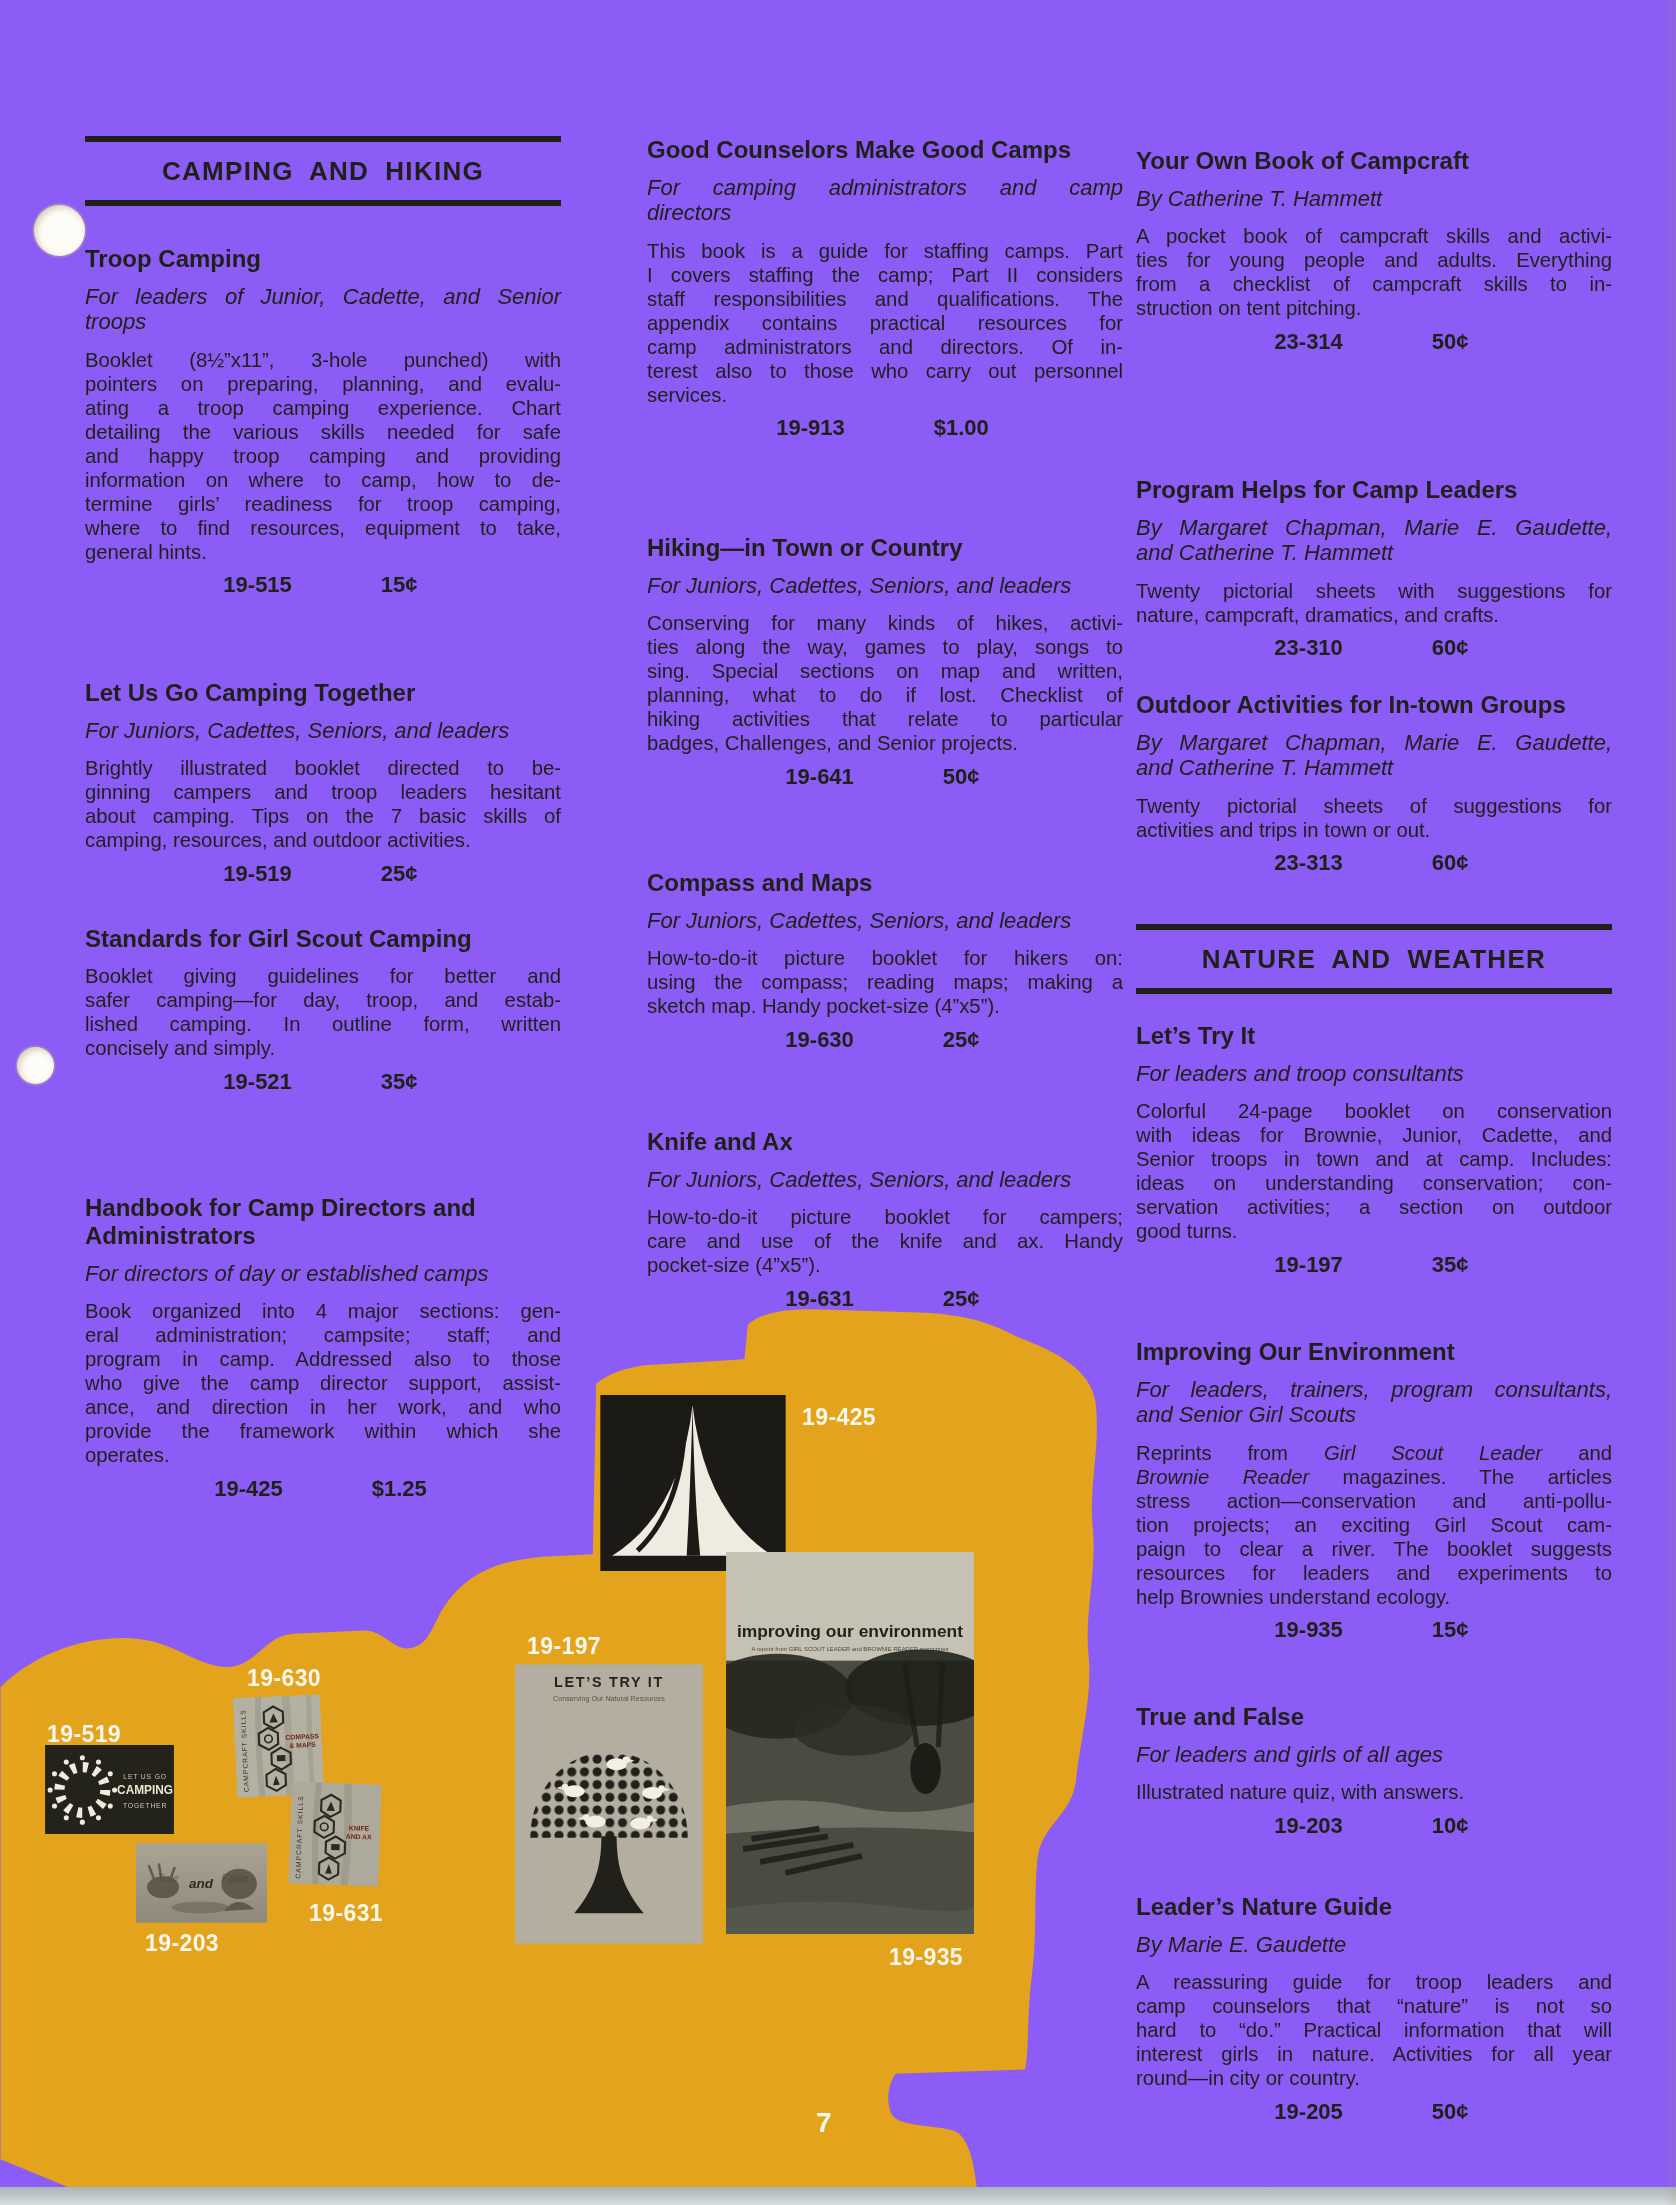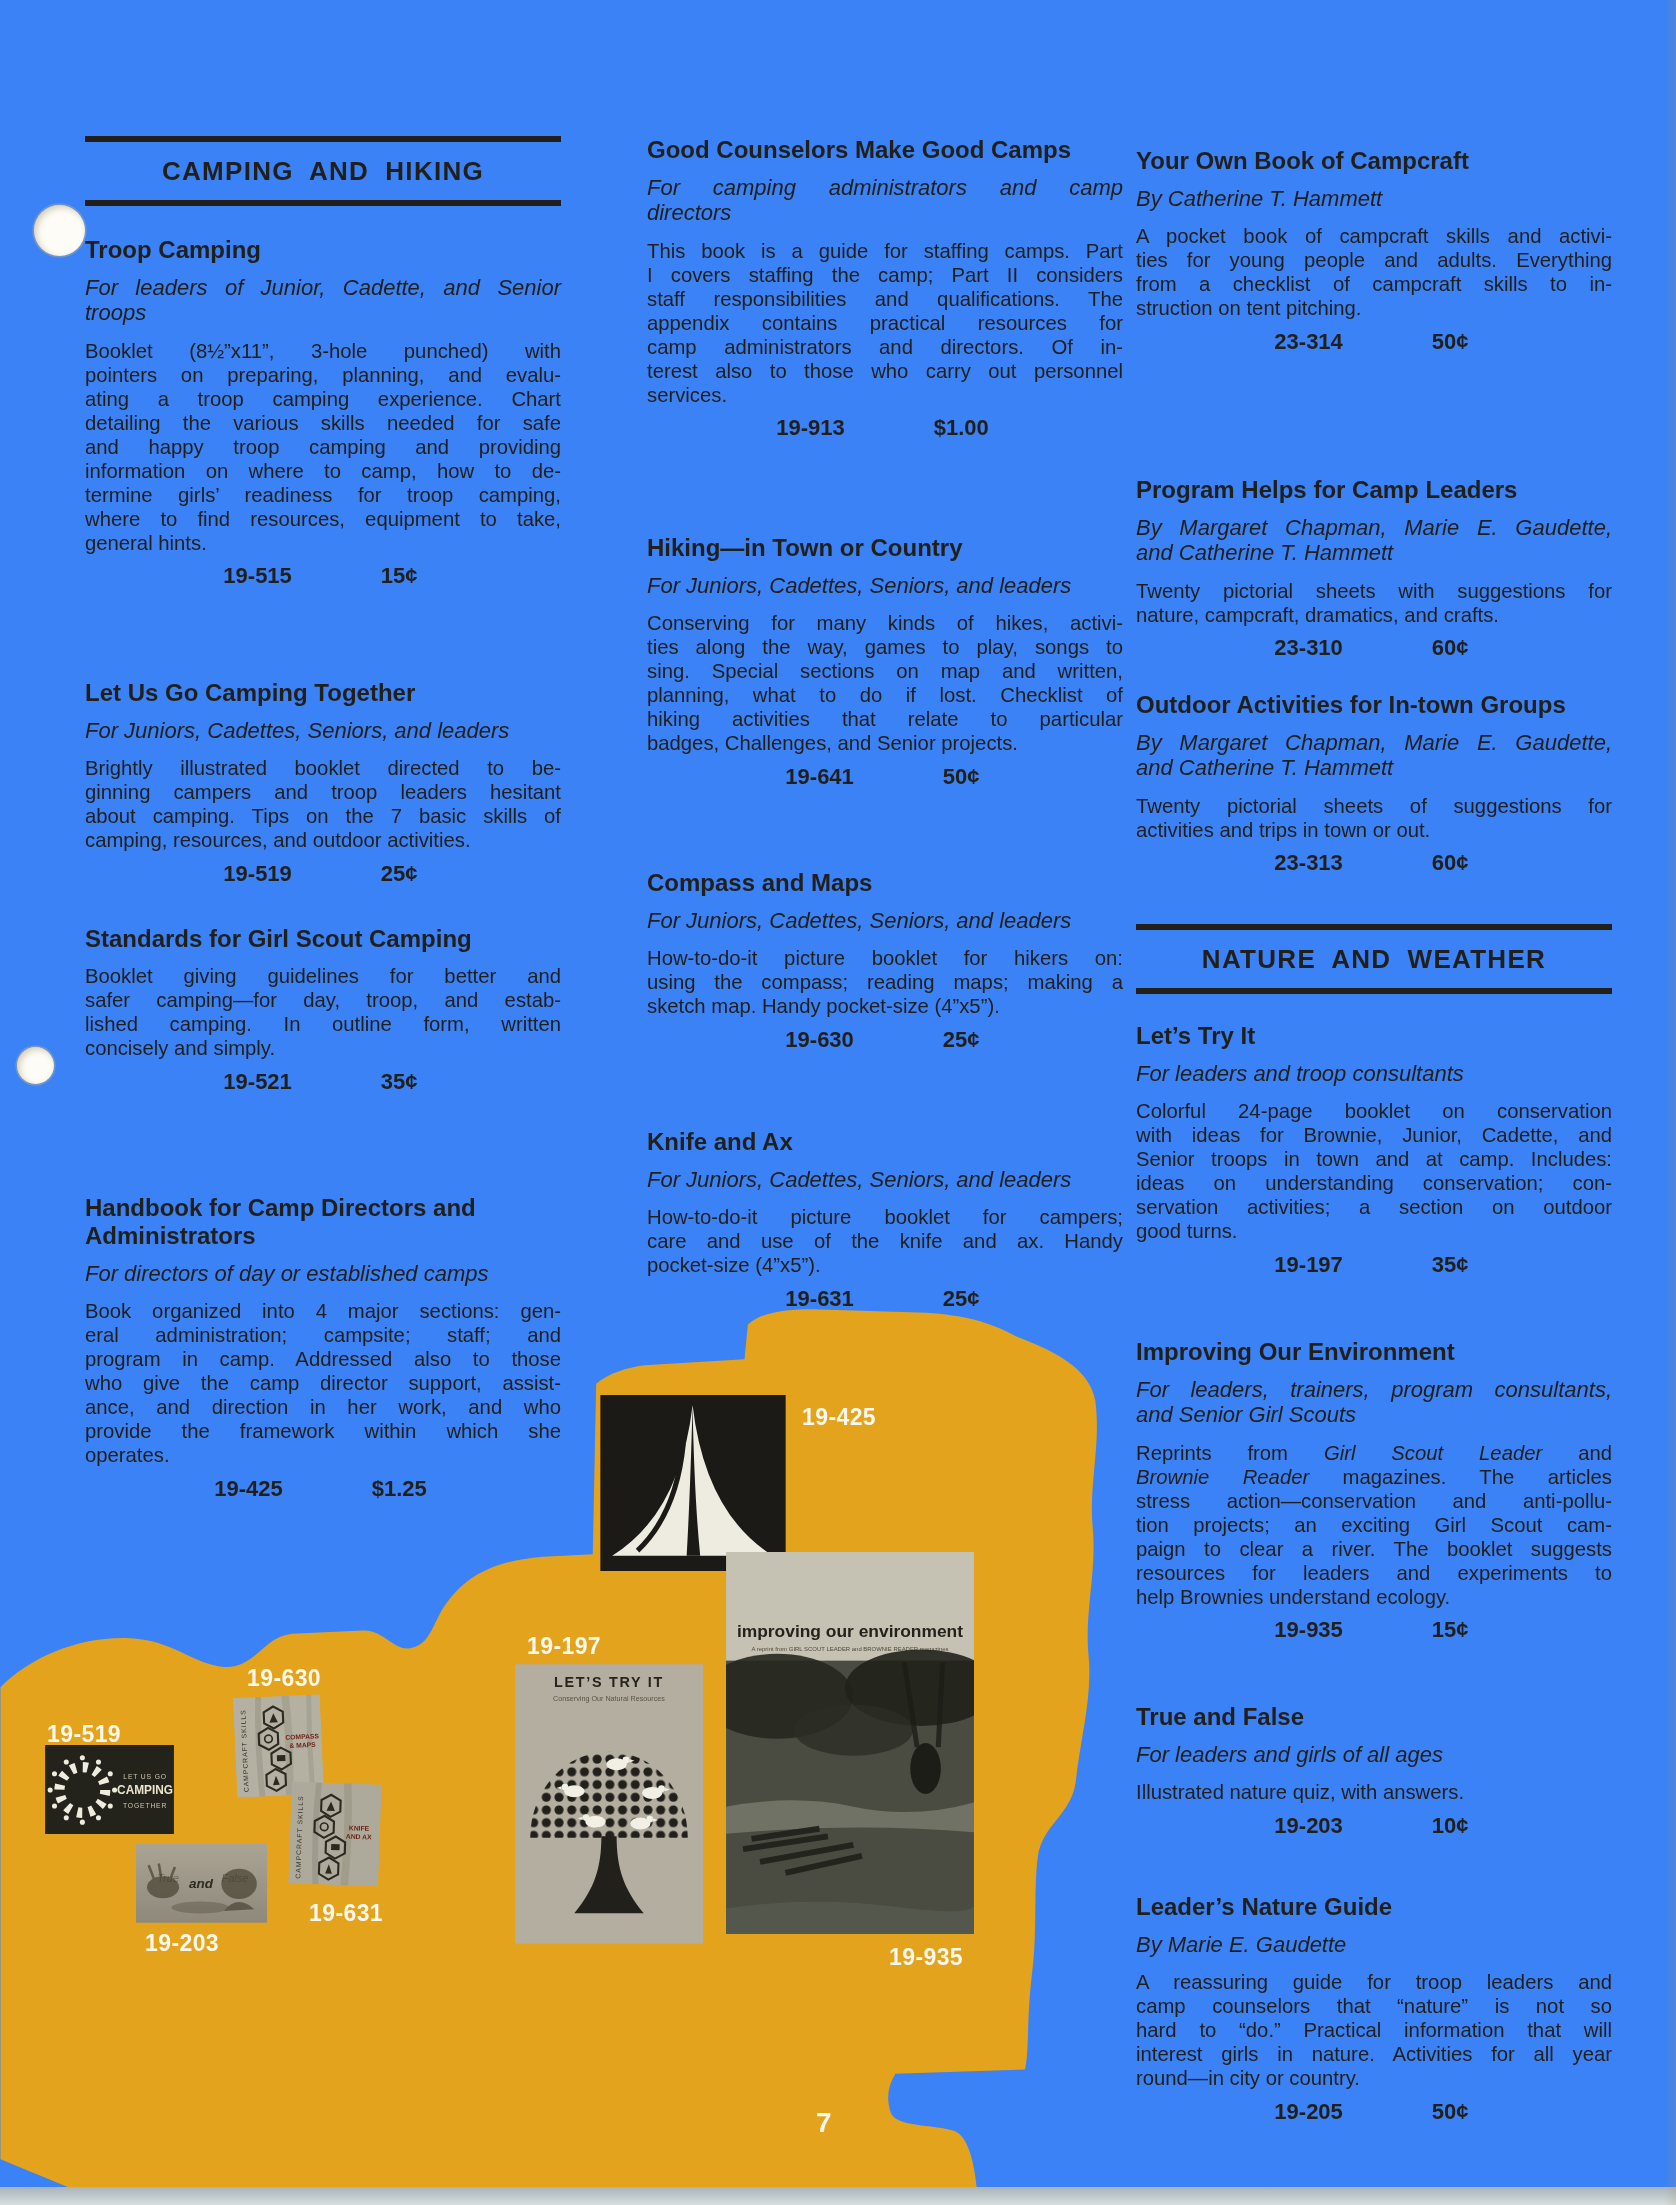--- a/index.html
+++ b/index.html
@@ -1,16 +1,16 @@
 <!DOCTYPE html>
 <html style="font-size:13.6px"><head>
 <meta charset="utf-8">
 <style>
   html,body{margin:0;padding:0;background:#6e6e6e;}
-  .page{position:relative;width:1676px;height:2205px;background:#3b82f6;
+  .page{position:relative;width:1676px;height:2205px;background:#8b5cf6;
         font-family:"Liberation Sans",sans-serif;color:#211f1a;overflow:hidden;}
   .col{position:absolute;}
   .sec-head{position:absolute;left:0;width:100%;border-top:6px solid #211f1a;
             border-bottom:6px solid #211f1a;padding:14.4px 0 12.7px;text-align:center;}
   .sec-head h2{margin:0;font-size:26px;font-weight:bold;letter-spacing:1.3px;word-spacing:7.6px;}
   .entry{position:absolute;left:0;width:100%;}
   .entry h3{margin:0 0 11px;font-size:24px;line-height:28px;font-weight:bold;}
   .aud{font-style:italic;font-size:22px;line-height:25.4px;margin:0 0 12.7px;}
   .body{font-size:20.3px;line-height:24px;}
   .jl{text-align:justify;text-align-last:justify;}
@@ -37,21 +37,21 @@
 
   <div class="hole" style="left:34px;top:205px;width:51px;height:51px;"></div>
   <div class="hole" style="left:17px;top:1047px;width:37px;height:37px;"></div>
   <div class="hole" style="left:6px;top:1849px;width:37px;height:37px;"></div>
 
   <div class="col" style="left:85px;top:136px;width:476px;height:1441px;">
     <header class="sec-head" style="top:0;">
       <h2>CAMPING AND HIKING</h2>
     </header>
 
-    <article class="entry" style="top:100px;">
+    <article class="entry" style="top:109px;">
       <h3>Troop Camping</h3>
       <div class="aud">
           <div class="tline jl">For leaders of Junior, Cadette, and Senior</div>
           <div class="tline">troops</div>
         </div>
       <div class="body">
           <div class="tline jl">Booklet (8½”x11”, 3-hole punched) with</div>
           <div class="tline jl">pointers on preparing, planning, and evalu-</div>
           <div class="tline jl">ating a troop camping experience. Chart</div>
           <div class="tline jl">detailing the various skills needed for safe</div>

